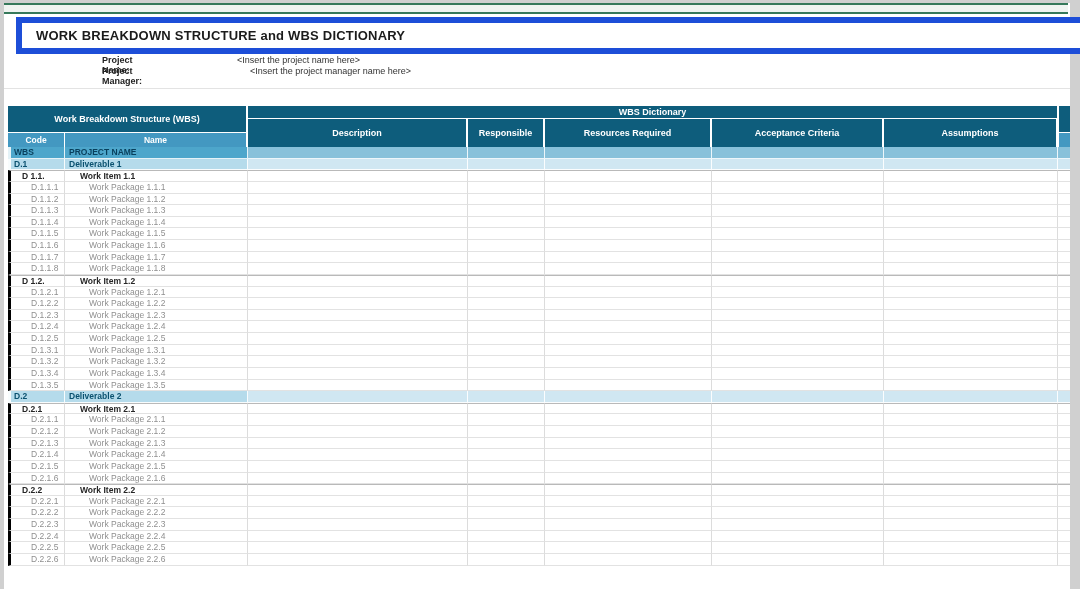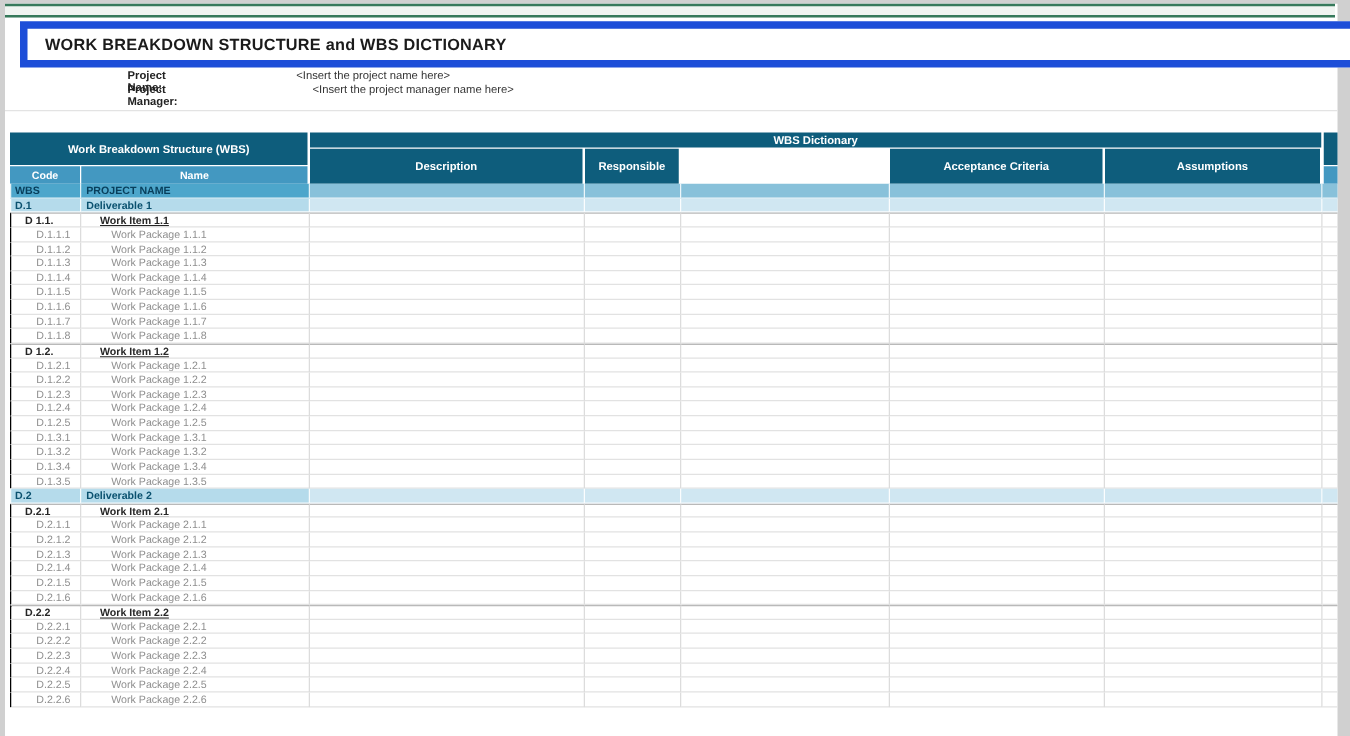--- a/index.html
+++ b/index.html
@@ -31,34 +31,34 @@
   .hdr{position:absolute;background:#0e5d7c;color:#ffffff;font-weight:bold;
     display:flex;align-items:center;justify-content:center;text-align:center;
     font-size:9px;box-sizing:border-box;}
   .subhdr{background:#4398c1;font-size:8.5px;}
 
   #rows{position:absolute;left:0;top:41px;width:1062px;}
   .row{display:grid;grid-template-columns:57px 183px 220px 77px 167px 172px 174px 12px;
     height:11.63px;box-sizing:border-box;}
   .cell{box-sizing:border-box;border-right:1px solid #dcdcdc;border-bottom:1px solid #e2e2e2;
     font-size:8.5px;line-height:10.6px;white-space:nowrap;overflow:hidden;}
-  .cell.first{border-left:1px solid #000000;}
+  .cell.first{border-left:3px solid #000000;}
   .cell.last{border-right:none;}
 
   
   .row.project .wbs{background:#4da6cb;color:#083f5c;font-weight:bold;border-color:rgba(255,255,255,.85);}
   .row.project .dict{background:#88c1da;border-color:rgba(255,255,255,.85);}
   .row.deliverable .wbs{background:#b5dbeb;color:#0a516f;font-weight:bold;border-color:rgba(255,255,255,.9);}
   .row.deliverable .dict{background:#d0e7f2;border-color:rgba(255,255,255,.9);}
   .row.workitem .cell{border-top:1px solid #b9b9b9;}
   .row.workitem .wbs{color:#262626;font-weight:bold;}
   .row.workpackage .wbs{color:#8f8f8f;}
 
   .pad-code-0{padding-left:3px;}  .pad-name-0{padding-left:4px;}
-  .pad-code-1{padding-left:11px;} .pad-name-1{padding-left:15px;text-decoration:underline;}
+  .pad-code-1{padding-left:11px;} .pad-name-1{padding-left:15px;}
   .pad-code-2{padding-left:20px;} .pad-name-2{padding-left:24px;}
 </style>
 </head>
 <body>
 
 <div id="sheet">
 
   <div id="top-band"></div>
 
   <div id="title-box">
@@ -76,20 +76,21 @@
   <div id="table">
 
     <div class="hdr" style="left:0;top:0;width:238px;height:26px;">Work Breakdown Structure (WBS)</div>
     <div class="hdr" style="left:240px;top:0;width:809px;height:12px;">WBS Dictionary</div>
 
     <div class="hdr subhdr" style="left:0;top:27px;width:56px;height:14px;">Code</div>
     <div class="hdr subhdr" style="left:57px;top:27px;width:181px;height:14px;">Name</div>
 
     <div class="hdr" style="left:240px;top:13px;width:218px;height:28px;">Description</div>
     <div class="hdr" style="left:460px;top:13px;width:75px;height:28px;">Responsible</div>
+    <div class="hdr" style="left:537px;top:13px;width:165px;height:28px;">Resources Required</div>
     <div class="hdr" style="left:876px;top:13px;width:172px;height:28px;">Assumptions</div>
     <div class="hdr" style="left:704px;top:13px;width:170px;height:28px;">Acceptance Criteria</div>
 
     <div class="hdr" style="left:1051px;top:0;width:11px;height:26px;"></div>
     <div class="hdr subhdr" style="left:1051px;top:27px;width:11px;height:14px;"></div>
 
     <div id="rows">
         <div class="row project">
           <div class="cell first wbs pad-code-0">WBS</div>
           <div class="cell wbs pad-name-0">PROJECT NAME</div>

